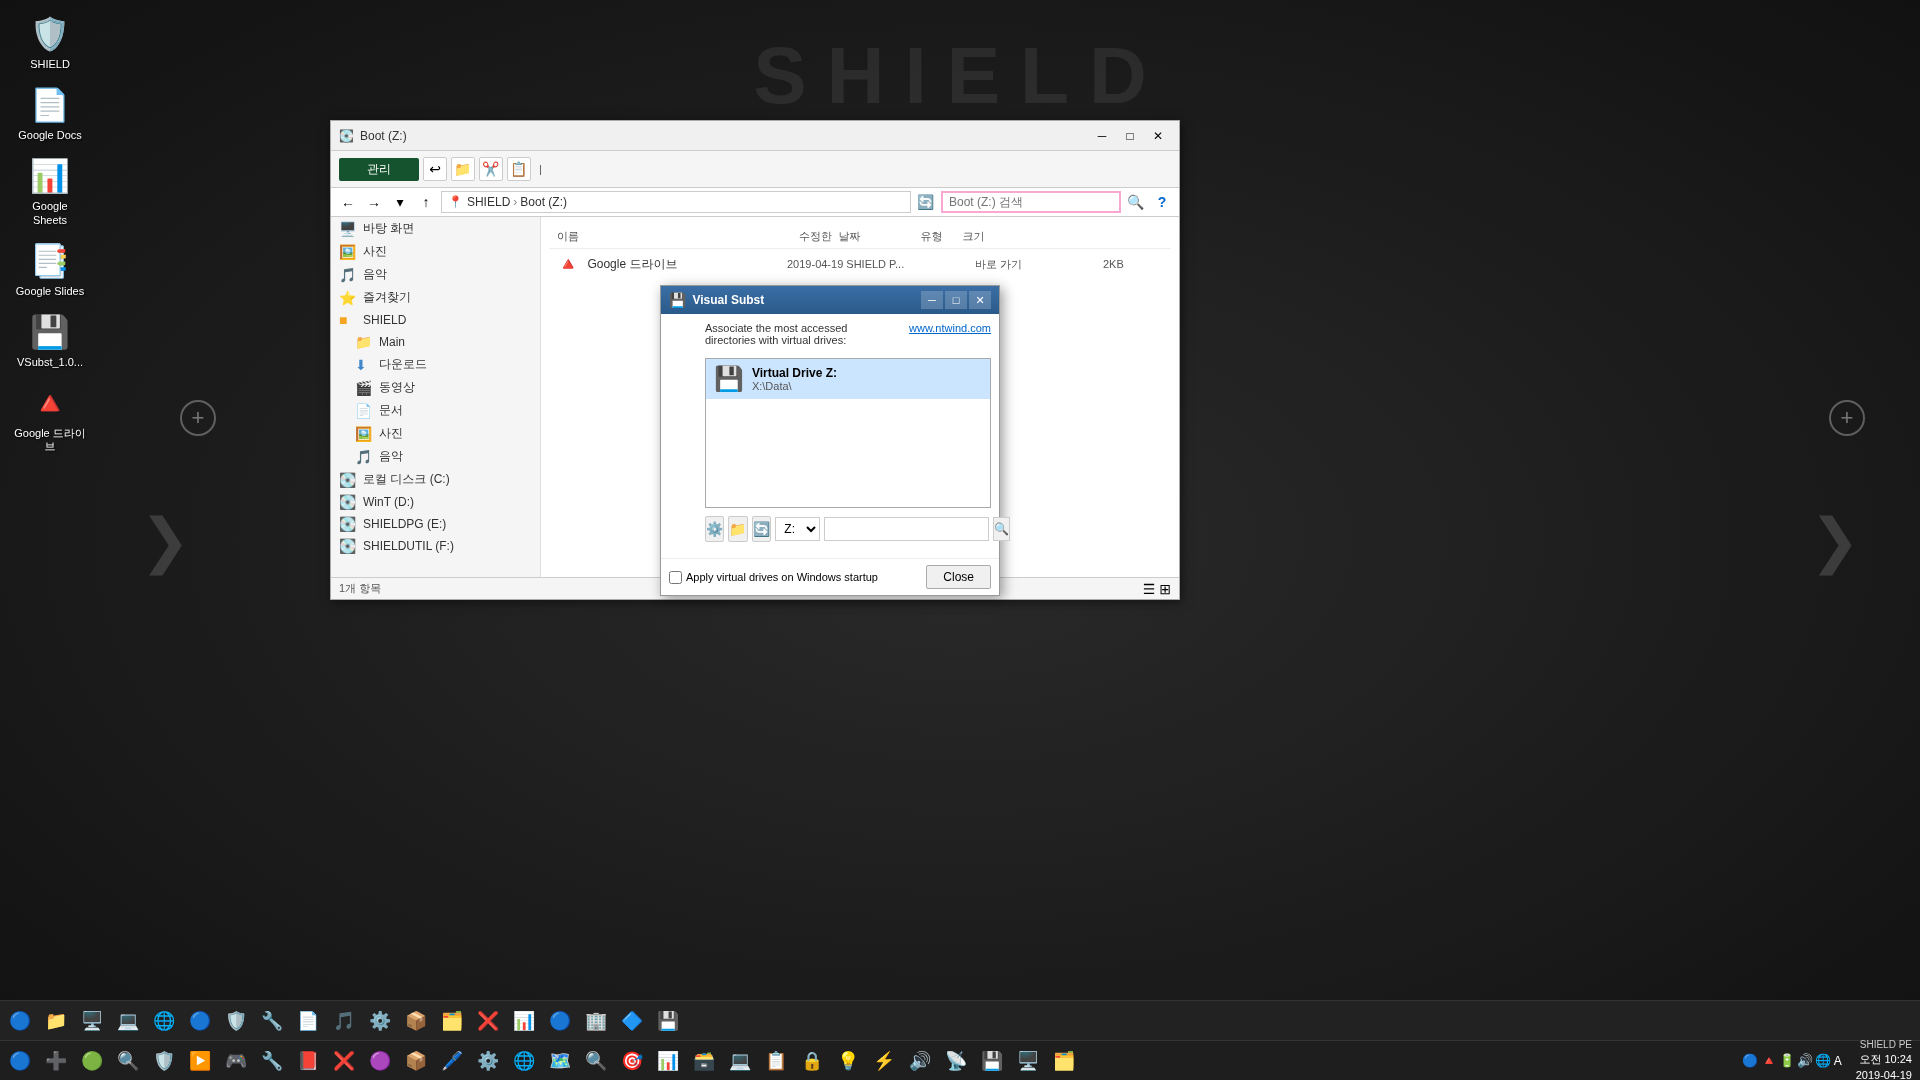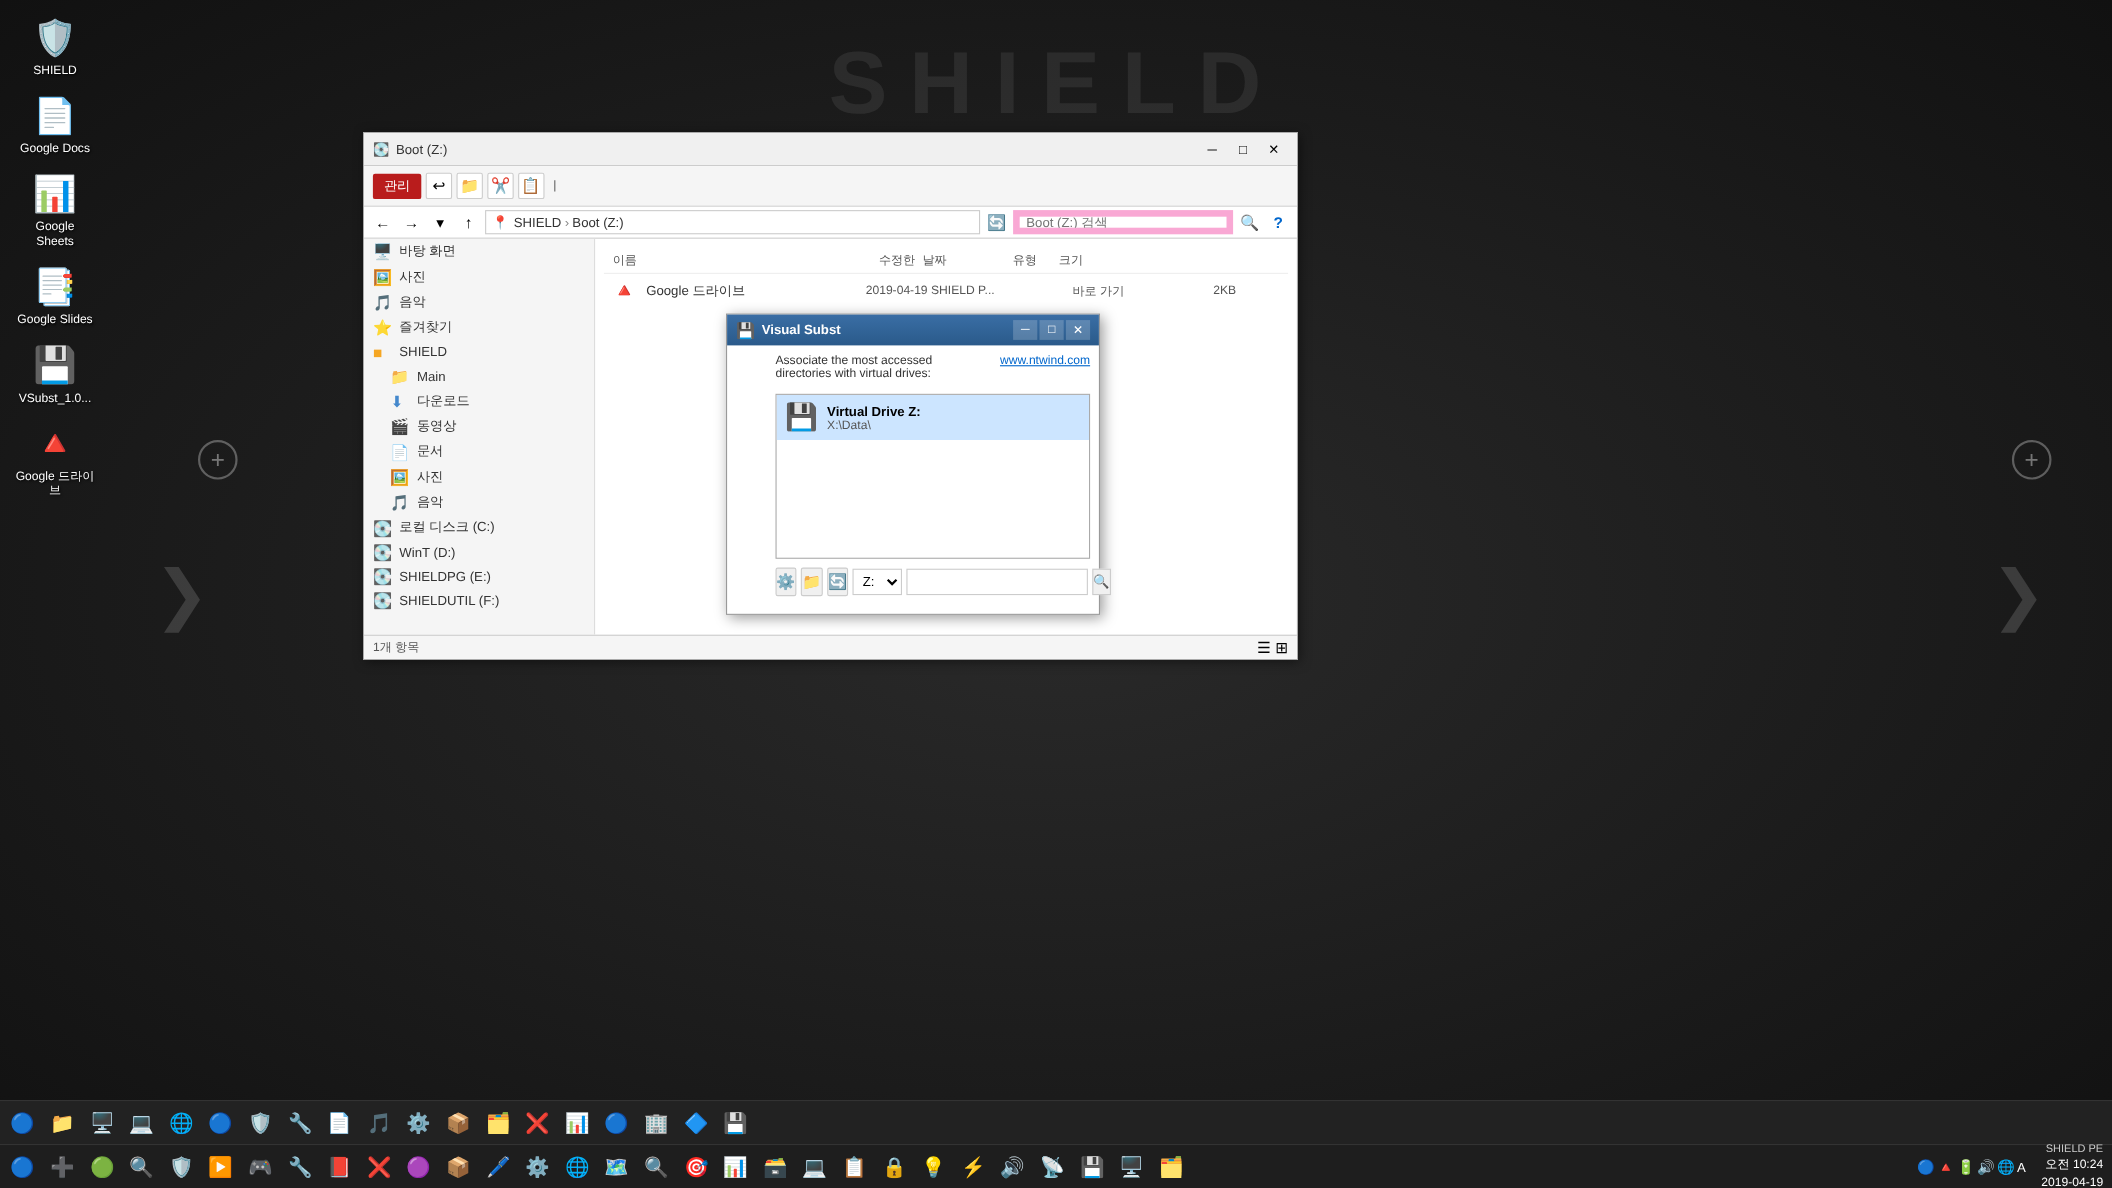--- a/index.html
+++ b/index.html
@@ -213,23 +213,23 @@
       background: #fff;
     }
 
     .address-path span {
       color: #333;
     }
 
     .address-path .sep { color: #888; margin: 0 3px; }
 
     .search-box {
-      width: 200px;
+      width: 180px;
       height: 22px;
-      border: 6px solid #f9a8d4;
+      border: 2px solid #f9a8d4;
       padding: 0 6px;
       font-size: 12px;
     }
 
     
     .explorer-body {
       display: flex;
       flex: 1;
       overflow: hidden;
     }
@@ -583,21 +583,21 @@
       <span class="window-title-text">Boot (Z:)</span>
       <div class="window-controls">
         <button class="win-btn">─</button>
         <button class="win-btn">□</button>
         <button class="win-btn close">✕</button>
       </div>
     </div>
 
     <div class="ribbon">
       <div class="ribbon-content">
-        <div style="background:#b91c1c; color:white; padding:3px 10px; font-size:12px; border-radius:2px; cursor:pointer;">관리</div>
+        <div style="background:#14532d; color:white; padding:3px 28px; font-size:12px; border-radius:2px; cursor:pointer;">관리</div>
         <button class="ribbon-btn">↩</button>
         <button class="ribbon-btn">📁</button>
         <button class="ribbon-btn">✂️</button>
         <button class="ribbon-btn">📋</button>
         <span style="font-size:11px; color:#555; margin: 0 4px;">|</span>
       </div>
     </div>
 
     <div class="address-bar">
       <button class="nav-btn">←</button>
@@ -744,20 +744,27 @@
           <option>Z:</option>
           <option>Y:</option>
           <option>X:</option>
           <option>W:</option>
         </select>
         <input class="dialog-input" type="text" style="">
         <button class="dialog-search-btn">🔍</button>
       </div>
     </div>
 
+    <div class="dialog-footer">
+      <label class="dialog-checkbox">
+        <input type="checkbox" style="">
+        <span>Apply virtual drives on Windows startup</span>
+      </label>
+      <button class="close-btn">Close</button>
+    </div>
   </div>
 
   <div class="taskbar">
     <div class="taskbar-icons">
 
       <div class="taskbar-app-icon">🔵</div>
       <div class="taskbar-app-icon">➕</div>
       <div class="taskbar-app-icon">🟢</div>
       <div class="taskbar-app-icon">🔍</div>
       <div class="taskbar-app-icon">🛡️</div>

